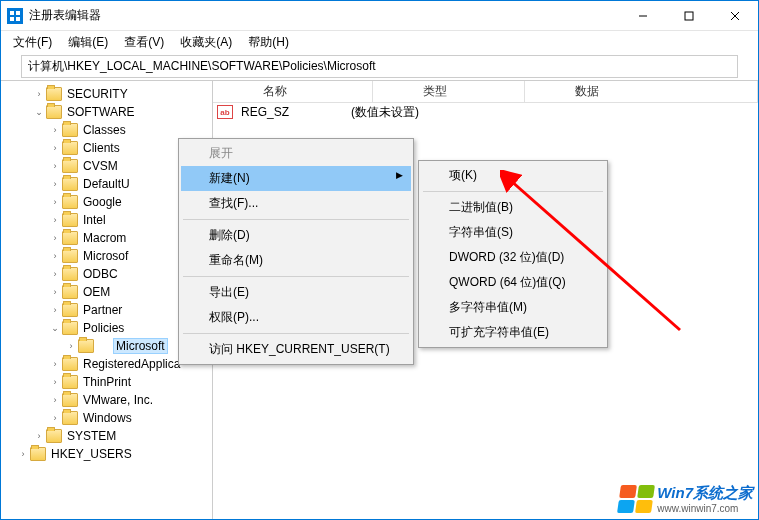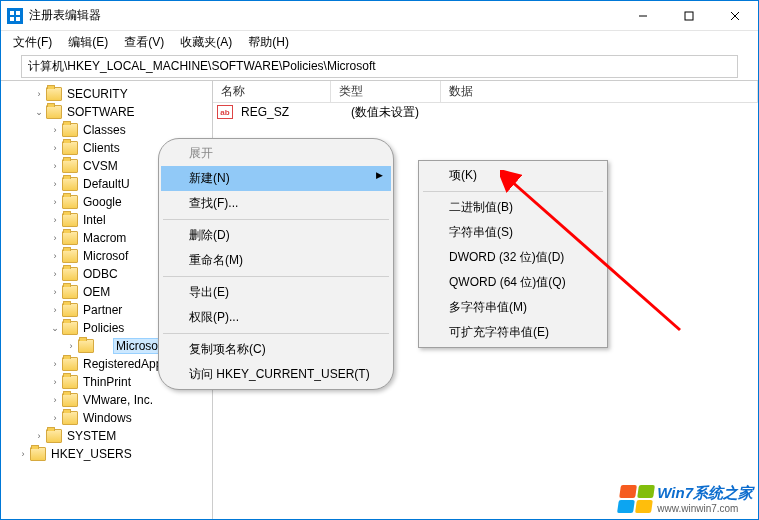--- a/index.html
+++ b/index.html
@@ -16,37 +16,37 @@
 .content { flex: 1; display: flex; border-top: 1px solid #ccc; overflow: hidden; }
 .tree { width: 212px; border-right: 1px solid #ccc; background: #fff; overflow: auto; padding-top: 4px; }
 .node { display: flex; align-items: center; height: 18px; white-space: nowrap; }
 .node.sel .label { background: #cce8ff; border: 1px solid #99d1ff; padding: 0 2px; margin: -1px 16px; }
 .twisty { width: 12px; display: inline-flex; justify-content: center; color: #666; font-size: 9px; }
 .folder { width: 16px; height: 14px; margin: 0 3px 0 1px; display: inline-block; background: linear-gradient(#ffe9a6, #f7ce55); border: 1px solid #d6a93f; border-radius: 1px; position: relative; }
 .folder:before { content: ""; position: absolute; top: -3px; left: 0; width: 6px; height: 3px; background: #f7ce55; border: 1px solid #d6a93f; border-bottom: none; border-radius: 1px 1px 0 0; }
 .label { padding: 0 2px; }
 .listpane { flex: 1; display: flex; flex-direction: column; background: #fff; }
 .listhead { display: flex; border-bottom: 1px solid #e0e0e0; height: 22px; align-items: center; background: #fff; }
-.col { padding: 0 8px; border-right: 1px solid #e0e0e0; height: 100%; display: flex; align-items: center; color: #333; }
+.col { padding: 0 8px; border-right: 1px solid #e0e0e0; height: 100%; display: flex; align-items: center; color: #333; margin-left: 42px; }
 .col.name { width: 118px; }
 .col.type { width: 110px; }
 .col.data { flex: 1; }
 .listrow { display: flex; height: 18px; align-items: center; padding-left: 4px; }
 .val-icon { width: 16px; height: 14px; border: 1px solid #d44; background: #fff; display: inline-flex; align-items: center; justify-content: center; color: #d44; font-size: 8px; font-weight: bold; margin-right: 4px; }
 .cell { padding: 0 4px; }
 .cell.name { width: 114px; }
 .cell.type { width: 110px; }
 .cell.data { flex: 1; }
 .ctxmenu { position: absolute; background: #f2f2f2; border: 1px solid #a0a0a0; box-shadow: 2px 2px 4px rgba(0,0,0,0.25); padding: 2px; }
 .ctxmenu .mi { padding: 4px 30px 4px 28px; position: relative; white-space: nowrap; }
 .ctxmenu .mi.disabled { color: #888; }
 .ctxmenu .mi.hl { background: #91c9f7; }
 .ctxmenu .sep { height: 1px; background: #d0d0d0; margin: 3px 2px; }
 .ctxmenu .arrow { position: absolute; right: 8px; top: 4px; font-size: 9px; }
-.ctx1 { top: 138px; left: 158px; width: 236px; border-radius: 21px; }
+.ctx1 { top: 138px; left: 178px; width: 236px; }
 .ctx2 { top: 160px; left: 418px; width: 190px; }
 .red-arrow { position: absolute; top: 170px; left: 500px; pointer-events: none; }
 .watermark { position: absolute; right: 6px; bottom: 6px; display: flex; align-items: center; gap: 4px; opacity: 0.95; }
 .wm-flag { width: 34px; height: 28px; display: grid; grid-template-columns: 1fr 1fr; grid-template-rows: 1fr 1fr; gap: 2px; transform: skewX(-8deg); }
 .wm-flag div:nth-child(1){background:#f65314;border-radius:2px;}
 .wm-flag div:nth-child(2){background:#7cbb00;border-radius:2px;}
 .wm-flag div:nth-child(3){background:#00a1f1;border-radius:2px;}
 .wm-flag div:nth-child(4){background:#ffbb00;border-radius:2px;}
 .wm-text .l1 { color:#0066cc; font-weight:bold; font-size:15px; font-style:italic;}
 .wm-text .l2 { color:#555; font-size:10px; }
@@ -223,21 +223,20 @@
     <span class="arrow">▶</span>
   </div>
   <div class="mi">查找(F)...</div>
   <div class="sep"></div>
   <div class="mi">删除(D)</div>
   <div class="mi">重命名(M)</div>
   <div class="sep"></div>
   <div class="mi">导出(E)</div>
   <div class="mi">权限(P)...</div>
   <div class="sep"></div>
-  <div class="mi">复制项名称(C)</div>
   <div class="mi">访问 HKEY_CURRENT_USER(T)</div>
 </div>
 
 <div class="ctxmenu ctx2">
   <div class="mi">项(K)</div>
   <div class="sep"></div>
   <div class="mi">二进制值(B)</div>
   <div class="mi">字符串值(S)</div>
   <div class="mi">DWORD (32 位)值(D)</div>
   <div class="mi">QWORD (64 位)值(Q)</div>

